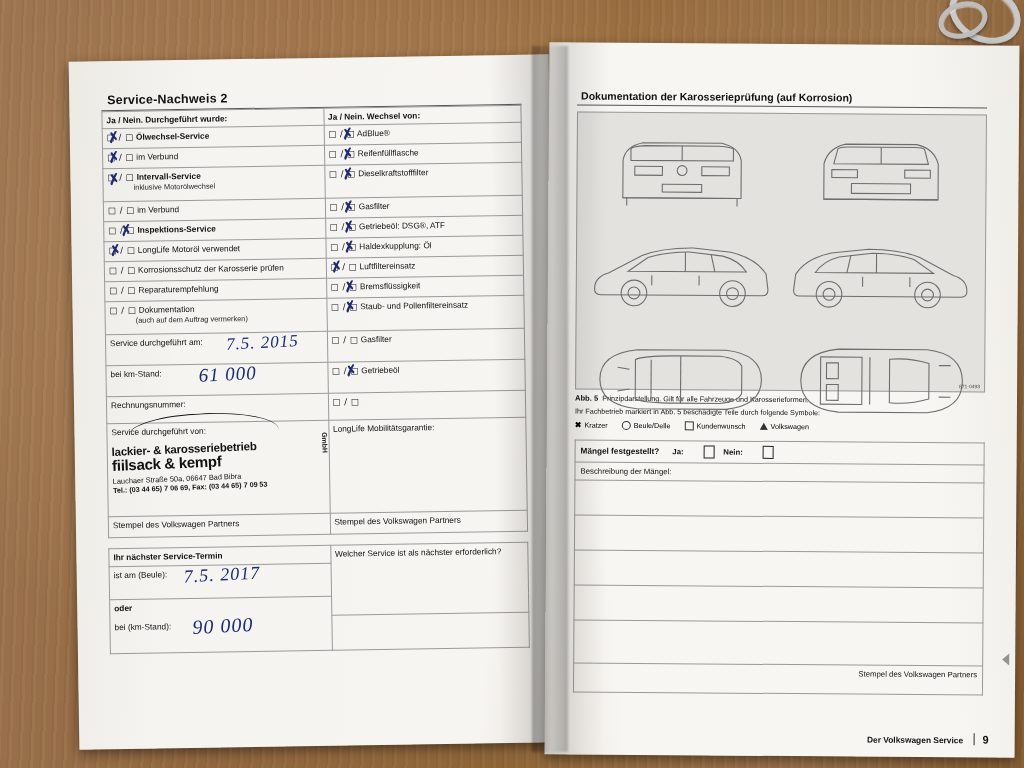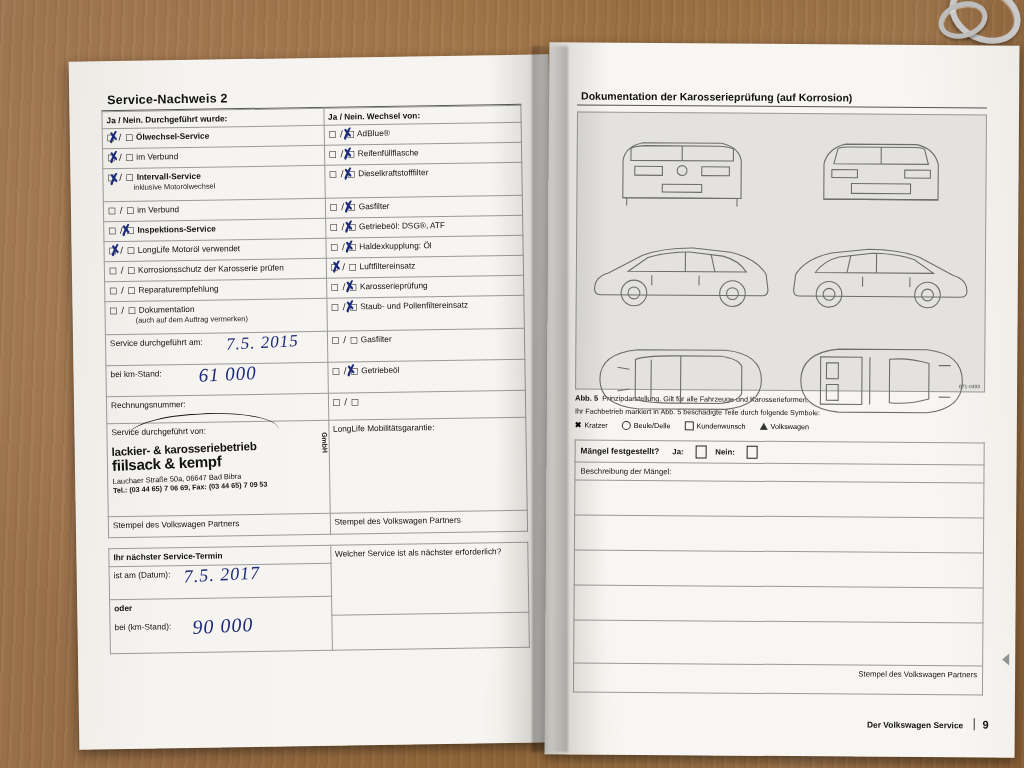--- a/index.html
+++ b/index.html
@@ -141,26 +141,26 @@
   .abb-line b{font-size:7.6px;}
   .sym-row{display:flex;gap:14px;font-size:7.2px;margin-top:5px;align-items:center;}
   .sym{display:flex;align-items:center;gap:3px;}
   .sq{width:7px;height:7px;border:1px solid #333;display:inline-block;}
   .ci{width:7px;height:7px;border:1px solid #333;border-radius:50%;display:inline-block;}
   .tri{width:0;height:0;border-left:4px solid transparent;border-right:4px solid transparent;border-bottom:7px solid #333;display:inline-block;}
   .xm{font-weight:bold;font-size:8px;}
   table.def{border-collapse:collapse;width:100%;margin-top:10px;table-layout:fixed;}
   table.def td{border:1px solid #9a9a9a;font-size:7.8px;padding:4px 5px;color:#111;vertical-align:top;}
   .maengel-head{font-weight:bold;font-size:8.2px;}
-  .jn{display:inline-flex;align-items:center;gap:12px;font-size:7.8px;font-weight:bold;text-align:center;}
+  .jn{display:inline-flex;align-items:center;gap:20px;font-size:7.8px;font-weight:bold;text-align:center;}
   .box{width:9px;height:11px;border:1.2px solid #222;display:inline-block;}
   .blank{height:26px;}
   .stamp2{font-size:7.4px;text-align:right;padding-right:6px;}
   .r-footer{
-    position:absolute;right:26px;bottom:27px;font-size:8.4px;font-weight:bold;color:#111;
+    position:absolute;right:26px;bottom:12px;font-size:8.4px;font-weight:bold;color:#111;
   }
   .r-footer .pgnum{
     display:inline-block;margin-left:8px;padding-left:8px;border-left:1px solid #333;font-size:11px;
   }
   .corner-tri{
     position:absolute;right:6px;bottom:92px;width:0;height:0;
     border-top:6px solid transparent;border-bottom:6px solid transparent;
     border-right:7px solid #7a7a7a;opacity:.8;
   }
   
@@ -262,21 +262,21 @@
               <span class="cb">□ / □</span> <span>Luftfiltereinsatz</span>
               <span class="hand-x" style="left:4px;top:0px;">✗</span>
             </td>
           </tr>
 
           <tr class="row">
             <td class="cell-rel">
               <span class="cb">□ / □</span> <span>Reparaturempfehlung</span>
             </td>
             <td class="cell-rel">
-              <span class="cb">□ / □</span> <span>Karosserieprüfung</span>
+              <span class="cb">□ / □</span> <span>Bremsflüssigkeit</span>
               <span class="hand-x" style="left:17px;top:0px;">✗</span>
             </td>
           </tr>
 
           <tr>
             <td class="cell-rel" style="height:26px">
               <span class="cb">□ / □</span> <span>Dokumentation</span>
               <span class="sub" style="margin-left:26px">(auch auf dem Auftrag vermerken)</span>
             </td>
             <td class="cell-rel">
@@ -342,21 +342,21 @@
           </table>
 
         <table class="form" style="margin-top:10px">
           <tbody>
               <tr>
             <td class="colA nx-title">Ihr nächster Service-Termin</td>
             <td class="colB" rowspan="3">Welcher Service ist als nächster erforderlich?</td>
           </tr>
           <tr>
             <td class="cell-rel" style="height:26px">
-              <span>ist am (Datum):</span>
+              <span>ist am (Beule):</span>
               <span class="hand" style="position:absolute;left:74px;top:-2px;font-size:18px;">7.5. 2017</span>
             </td>
           </tr>
           <tr>
             <td style="border-bottom:none;height:13px;font-weight:bold">oder</td>
           </tr>
           <tr>
             <td class="cell-rel" style="height:28px;border-top:none">
               <span>bei (km-Stand):</span>
               <span class="hand" style="position:absolute;left:82px;top:-4px;font-size:20px;">90 000</span>

